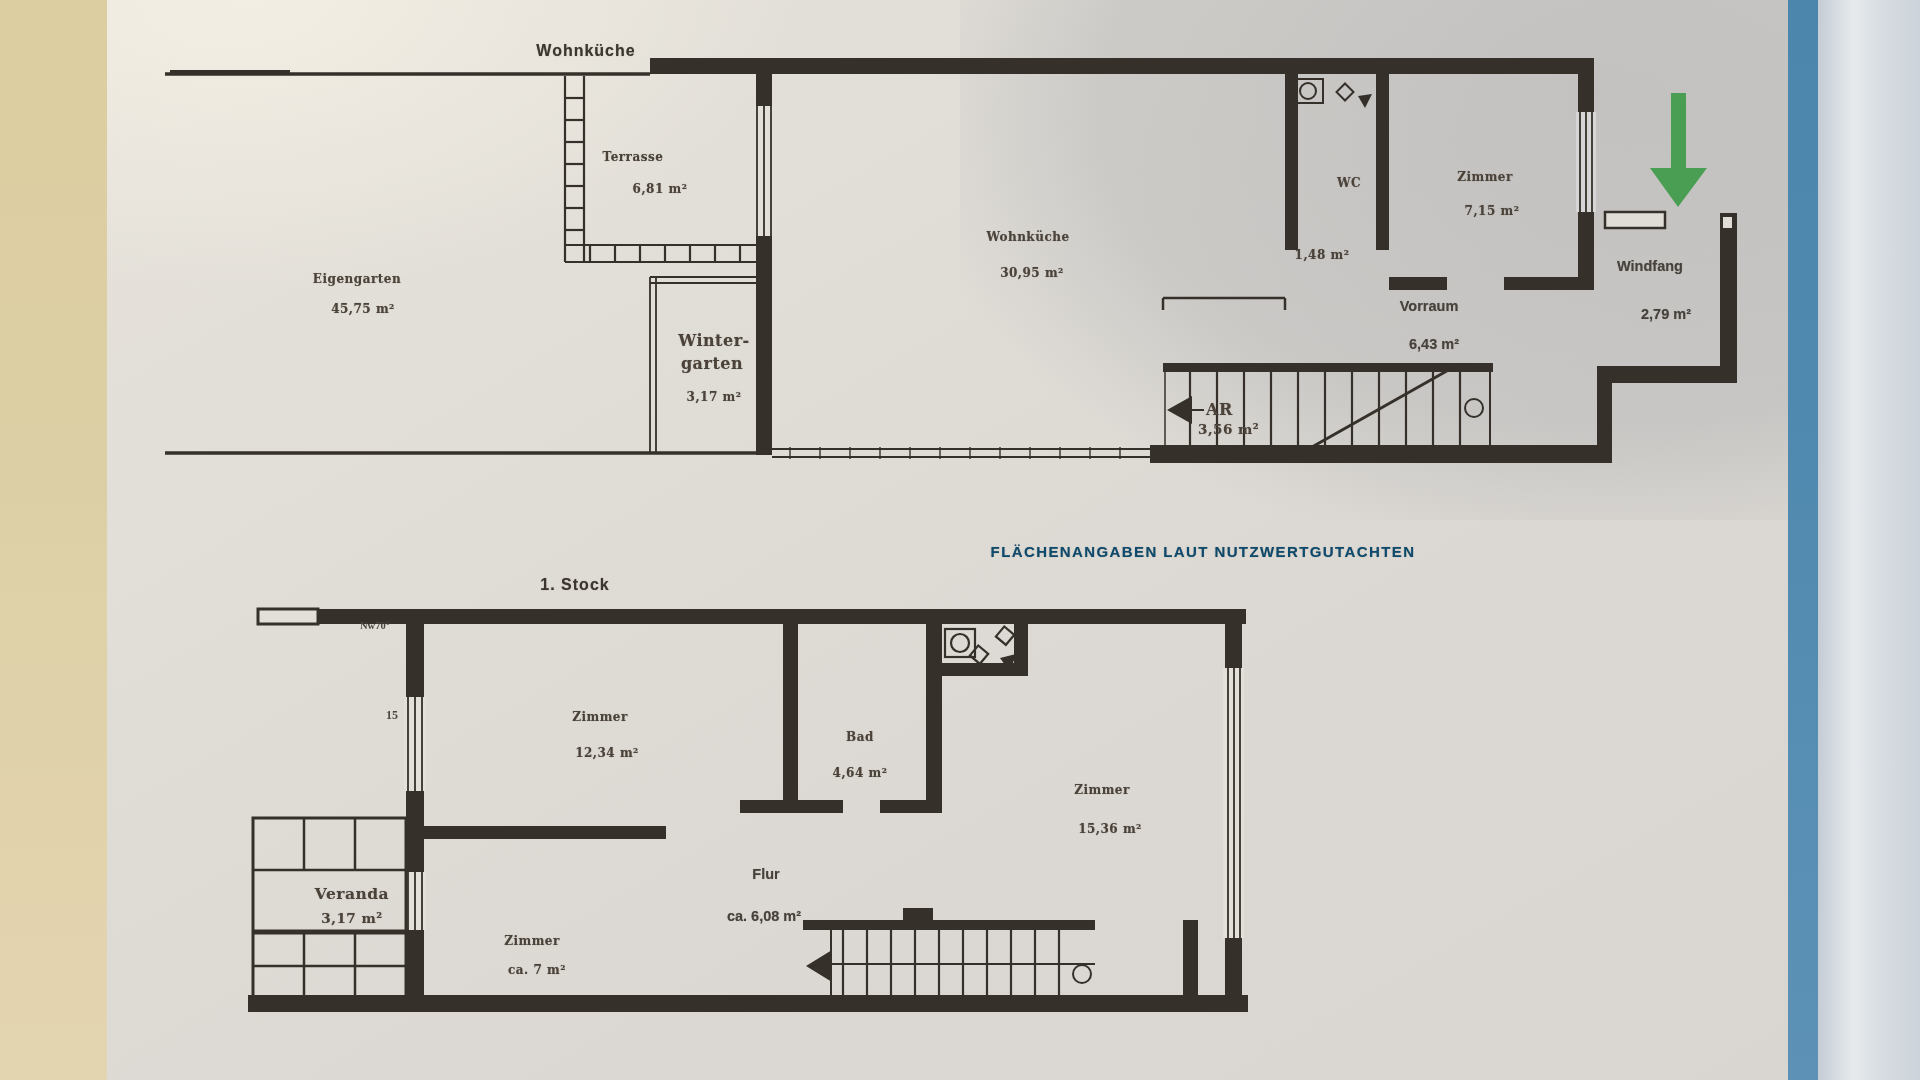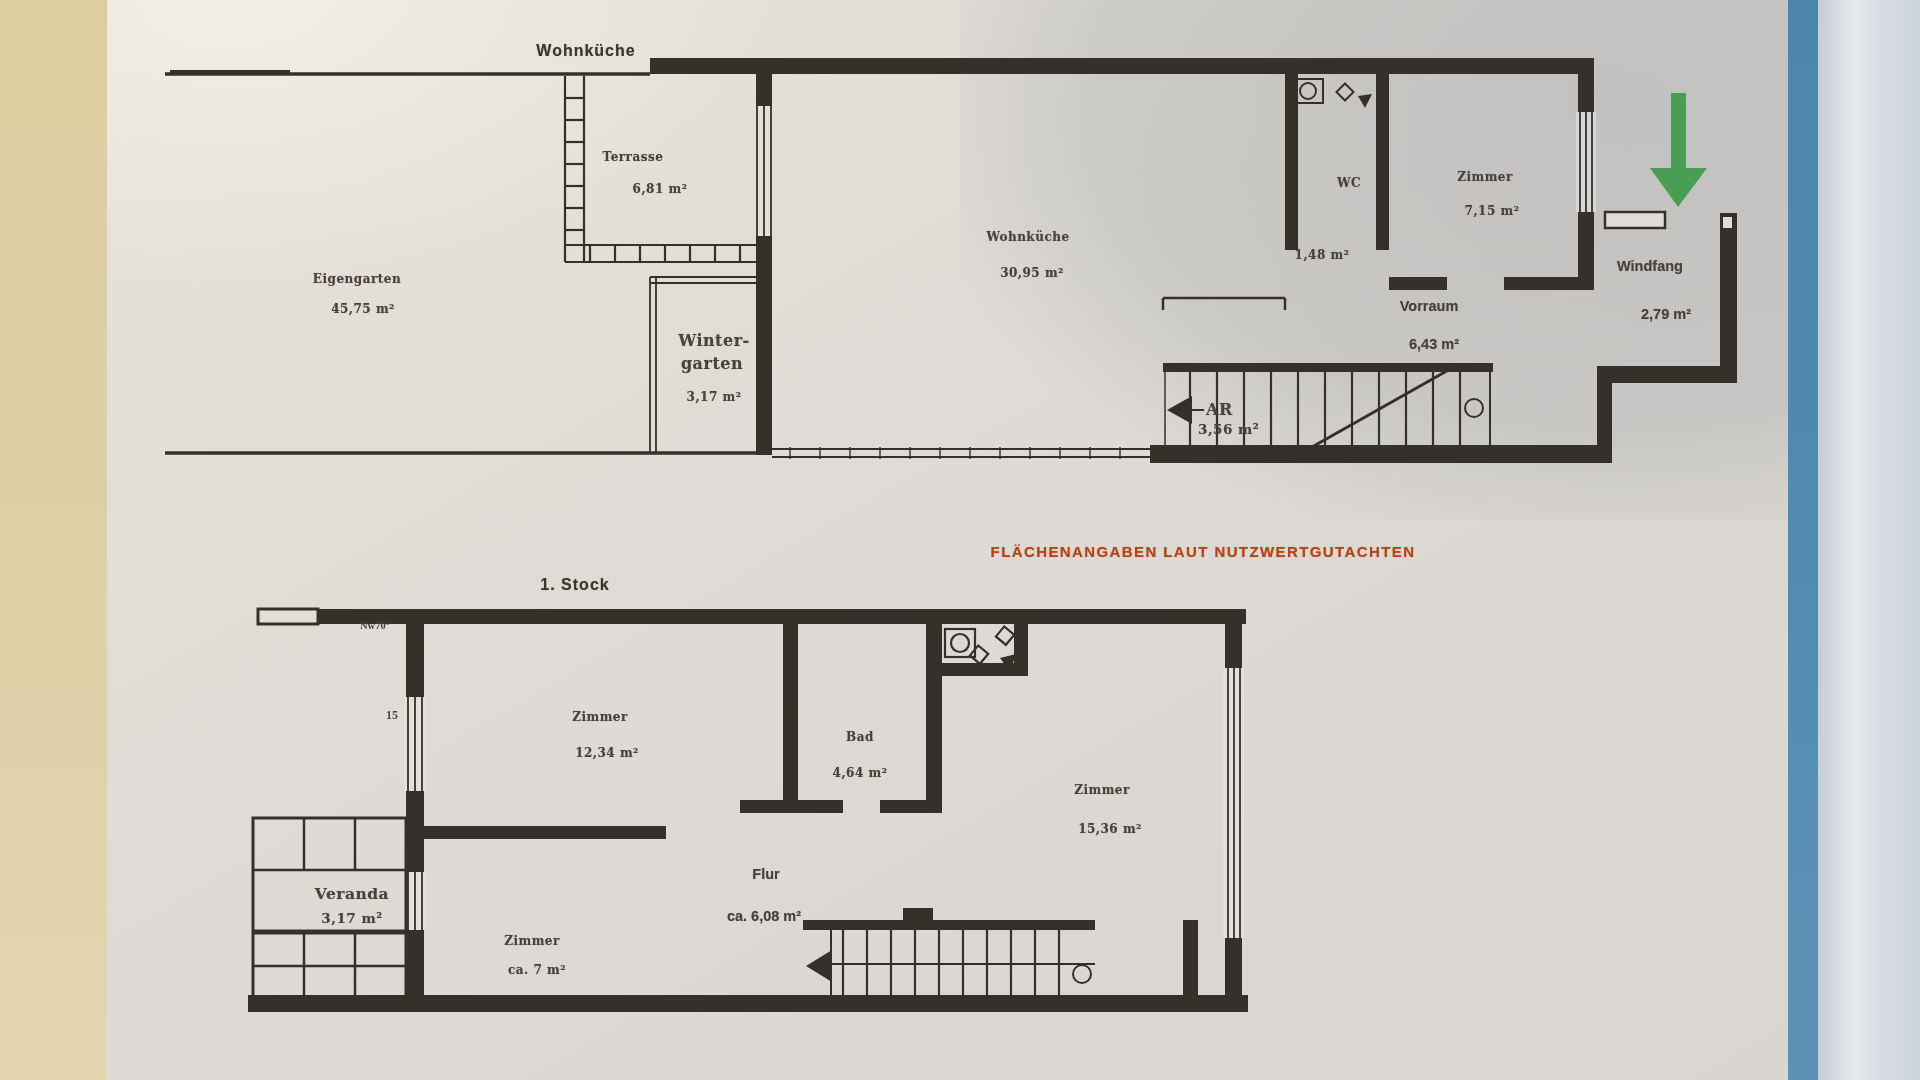--- a/index.html
+++ b/index.html
@@ -27,21 +27,21 @@
     font-family:"DejaVu Serif",serif;font-weight:bold;letter-spacing:0.5px;
     text-shadow:0 0 1px rgba(75,66,57,0.45);white-space:nowrap;}
   .lbl.name{font-size:12px;}
   .lbl.area{font-size:12px;}
   .lbl-sans{position:absolute;text-align:center;color:#46413a;
     font-family:"Liberation Sans",sans-serif;font-weight:bold;
     text-shadow:0 0 1px rgba(70,65,58,0.4);white-space:nowrap;font-size:14.5px;}
   .title{position:absolute;text-align:center;color:#3c362e;
     font-family:"Liberation Sans",sans-serif;font-weight:bold;font-size:16px;
     letter-spacing:1px;text-shadow:0 0 1px rgba(60,54,46,0.5);white-space:nowrap;}
-  .note-title{position:absolute;text-align:center;color:#c2410c;
+  .note-title{position:absolute;text-align:center;color:#0c4a6e;
     font-family:"Liberation Sans",sans-serif;font-weight:bold;font-size:15px;
     letter-spacing:1.4px;text-shadow:0 0 1px rgba(68,64,58,0.5);white-space:nowrap;}
   .tiny{position:absolute;color:#4b463e;font-family:Liberation Serif, serif;
     font-weight:bold;font-size:10.5px;white-space:nowrap;}
 </style>
 </head>
 <body>
 
 <div id="photo">
 

